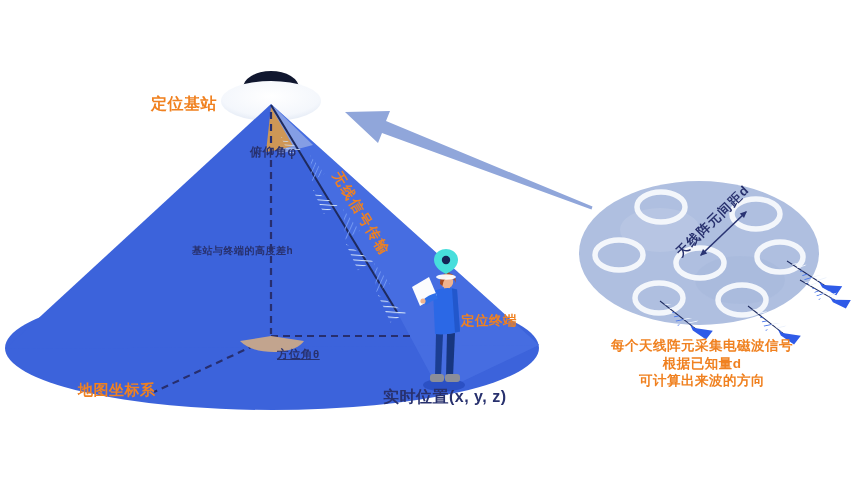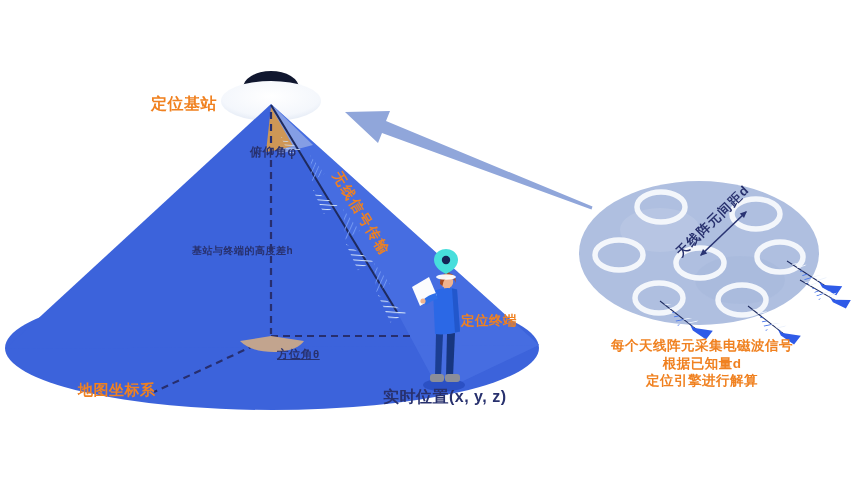--- a/index.html
+++ b/index.html
@@ -144,16 +144,16 @@
   <div class="lbl" style="left:277px;top:348px;font-size:11.5px;text-decoration:underline;">方位角θ</div>
   <div class="lbl orange" style="left:78px;top:382px;font-size:15px;">地图坐标系</div>
   <div class="lbl" style="left:383px;top:388px;font-size:16px;">实时位置(x, y, z)</div>
   <div class="lbl orange" style="left:461px;top:314px;font-size:13.5px;">定位终端</div>
   <div class="lbl orange rot" style="left:306px;top:206px;width:110px;font-size:14px;letter-spacing:2px;transform:rotate(58.5deg);">无线信号传输</div>
   <div class="lbl rot" style="left:653px;top:214px;width:120px;font-size:13px;letter-spacing:1.5px;transform:rotate(-44deg);">天线阵元间距d</div>
 
   <div class="desc">
     <div>每个天线阵元采集电磁波信号</div>
     <div>根据已知量d</div>
-    <div>定位引擎进行解算</div>
+    <div>可计算出来波的方向</div>
   </div>
 
 </div>
 
 </body></html>

